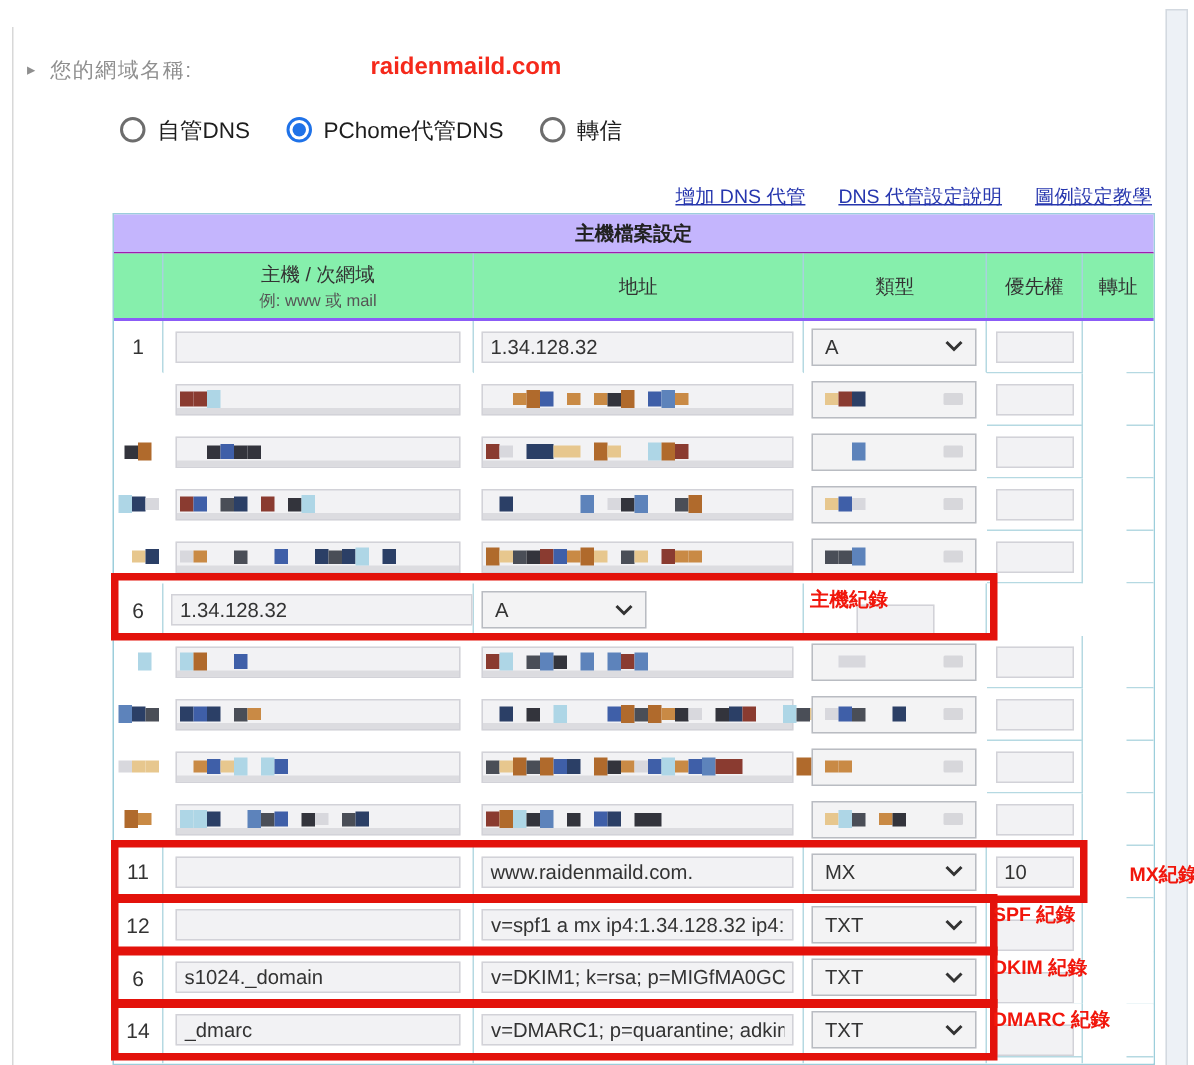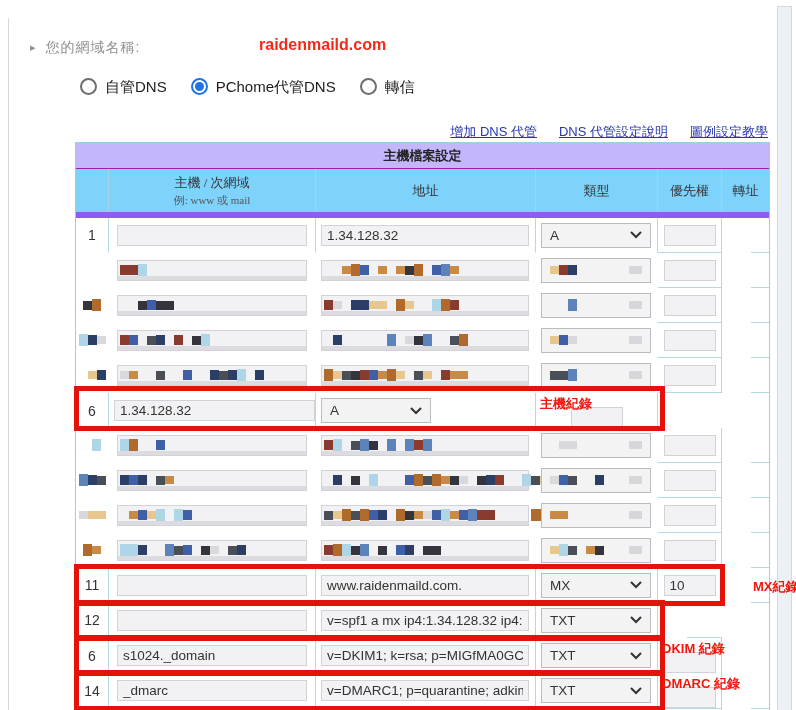--- a/index.html
+++ b/index.html
@@ -6,39 +6,39 @@
   body{
     width:796px;height:710px;position:relative;overflow:hidden;
     background:#ffffff;
     font-family:"Liberation Sans","DejaVu Sans",sans-serif;
     -webkit-font-smoothing:antialiased;
   }
   .left-line{position:absolute;left:8px;top:18px;width:1px;height:692px;background:#d8d8d8;}
   .right-strip{position:absolute;left:777px;top:6px;width:13px;height:704px;background:#edf1f6;border:1px solid #d3d9e0;}
 
   
-  .domain-row{position:absolute;top:38px;left:30px;white-space:nowrap;}
+  .domain-row{position:absolute;top:38px;left:18px;white-space:nowrap;}
   .bullet{color:#8f8f8f;font-size:11px;margin-right:10px;vertical-align:1px;}
   .domain-label{color:#8f8f8f;font-size:14px;letter-spacing:1px;}
   .domain-value{position:absolute;left:229px;top:-2px;color:#f5291b;font-weight:bold;font-size:16px;}
 
   .radio-row{position:absolute;top:78px;left:80px;white-space:nowrap;}
   .rgroup{display:inline-block;margin-right:24px;}
   .rad{width:13px;height:13px;border:2px solid #6d6d6d;border-radius:50%;display:inline-block;vertical-align:-3px;background:#fff;margin-right:8px;position:relative;}
   .rad.on{border-color:#1f72e8;}
   .rad.on::after{content:'';position:absolute;left:2px;top:2px;width:9px;height:9px;border-radius:50%;background:#1f72e8;}
   .rlabel{font-size:15px;color:#1d1d1d;}
 
   .links-row{position:absolute;top:122px;left:75px;width:693px;text-align:right;white-space:nowrap;}
   .lnk{color:#2636ae;font-size:13px;text-decoration:underline;margin-left:22px;font-weight:500;}
 
   
   .tbl{position:absolute;top:142px;left:75px;width:693px;border:1px solid #9ccedb;background:#fff;}
   .tbl-title{height:25px;line-height:25px;background:#c4b5fd;border-bottom:1px solid #a21caf;text-align:center;font-weight:bold;font-size:13px;color:#222;}
-  .tbl-head{display:grid;grid-template-columns:33px 207px 220px 122px 64px 47px;height:43px;background:#7dd3fc;border-bottom:6px solid #8b5cf6;font-family:Liberation Serif, serif;}
+  .tbl-head{display:grid;grid-template-columns:33px 207px 220px 122px 64px 47px;height:43px;background:#86efac;border-bottom:2px solid #8b5cf6;}
   .hcell{border-right:1px solid #a8d2dd;display:flex;flex-direction:column;align-items:center;justify-content:center;font-size:13px;color:#333;text-align:center;}
   .hcell:last-child{border-right:none;}
   .hint{font-size:11px;color:#555;margin-top:1px;}
 
   .r{display:grid;grid-template-columns:33px 207px 220px 122px 64px 47px;height:35px;position:relative;background:#fff;}
   .c{border-right:1px solid #b5d9e2;border-bottom:1px solid #b5d9e2;display:flex;align-items:center;position:relative;}
   .c.c6{border-right:none;margin-left:29px;}
   .c.c1{justify-content:center;}
   .red .c1,.red .c2,.red .c3,.red .c4{border-right-color:transparent;border-bottom-color:transparent;}
   .prered .c1,.prered .c2,.prered .c3,.prered .c4{border-bottom-color:transparent;}
@@ -703,20 +703,24 @@
           <input class="ipt addr" value="v=spf1 a mx ip4:1.34.128.32 ip4:209.85.0.0/16" style="">
         </div>
         <div class="c c4">
           <div class="sel">
             <span class="selv">TXT</span>
             <svg class="chev" viewBox="0 0 12 8">
               <path d="M1 1 L6 6 L11 1" fill="none" stroke="#333" stroke-width="2"></path>
             </svg>
           </div>
         </div>
+        <div class="c c5">
+          <span class="anno">SPF 紀錄</span>
+          <input class="ipt pri low" style="">
+        </div>
         <div class="c c6"></div>
       </div>
       <div class="r">
         <div class="box bt"></div>
         <div class="c c1">
           <span class="num">6</span>
         </div>
         <div class="c c2">
           <input class="ipt host" value="s1024._domain" style="">
         </div>

